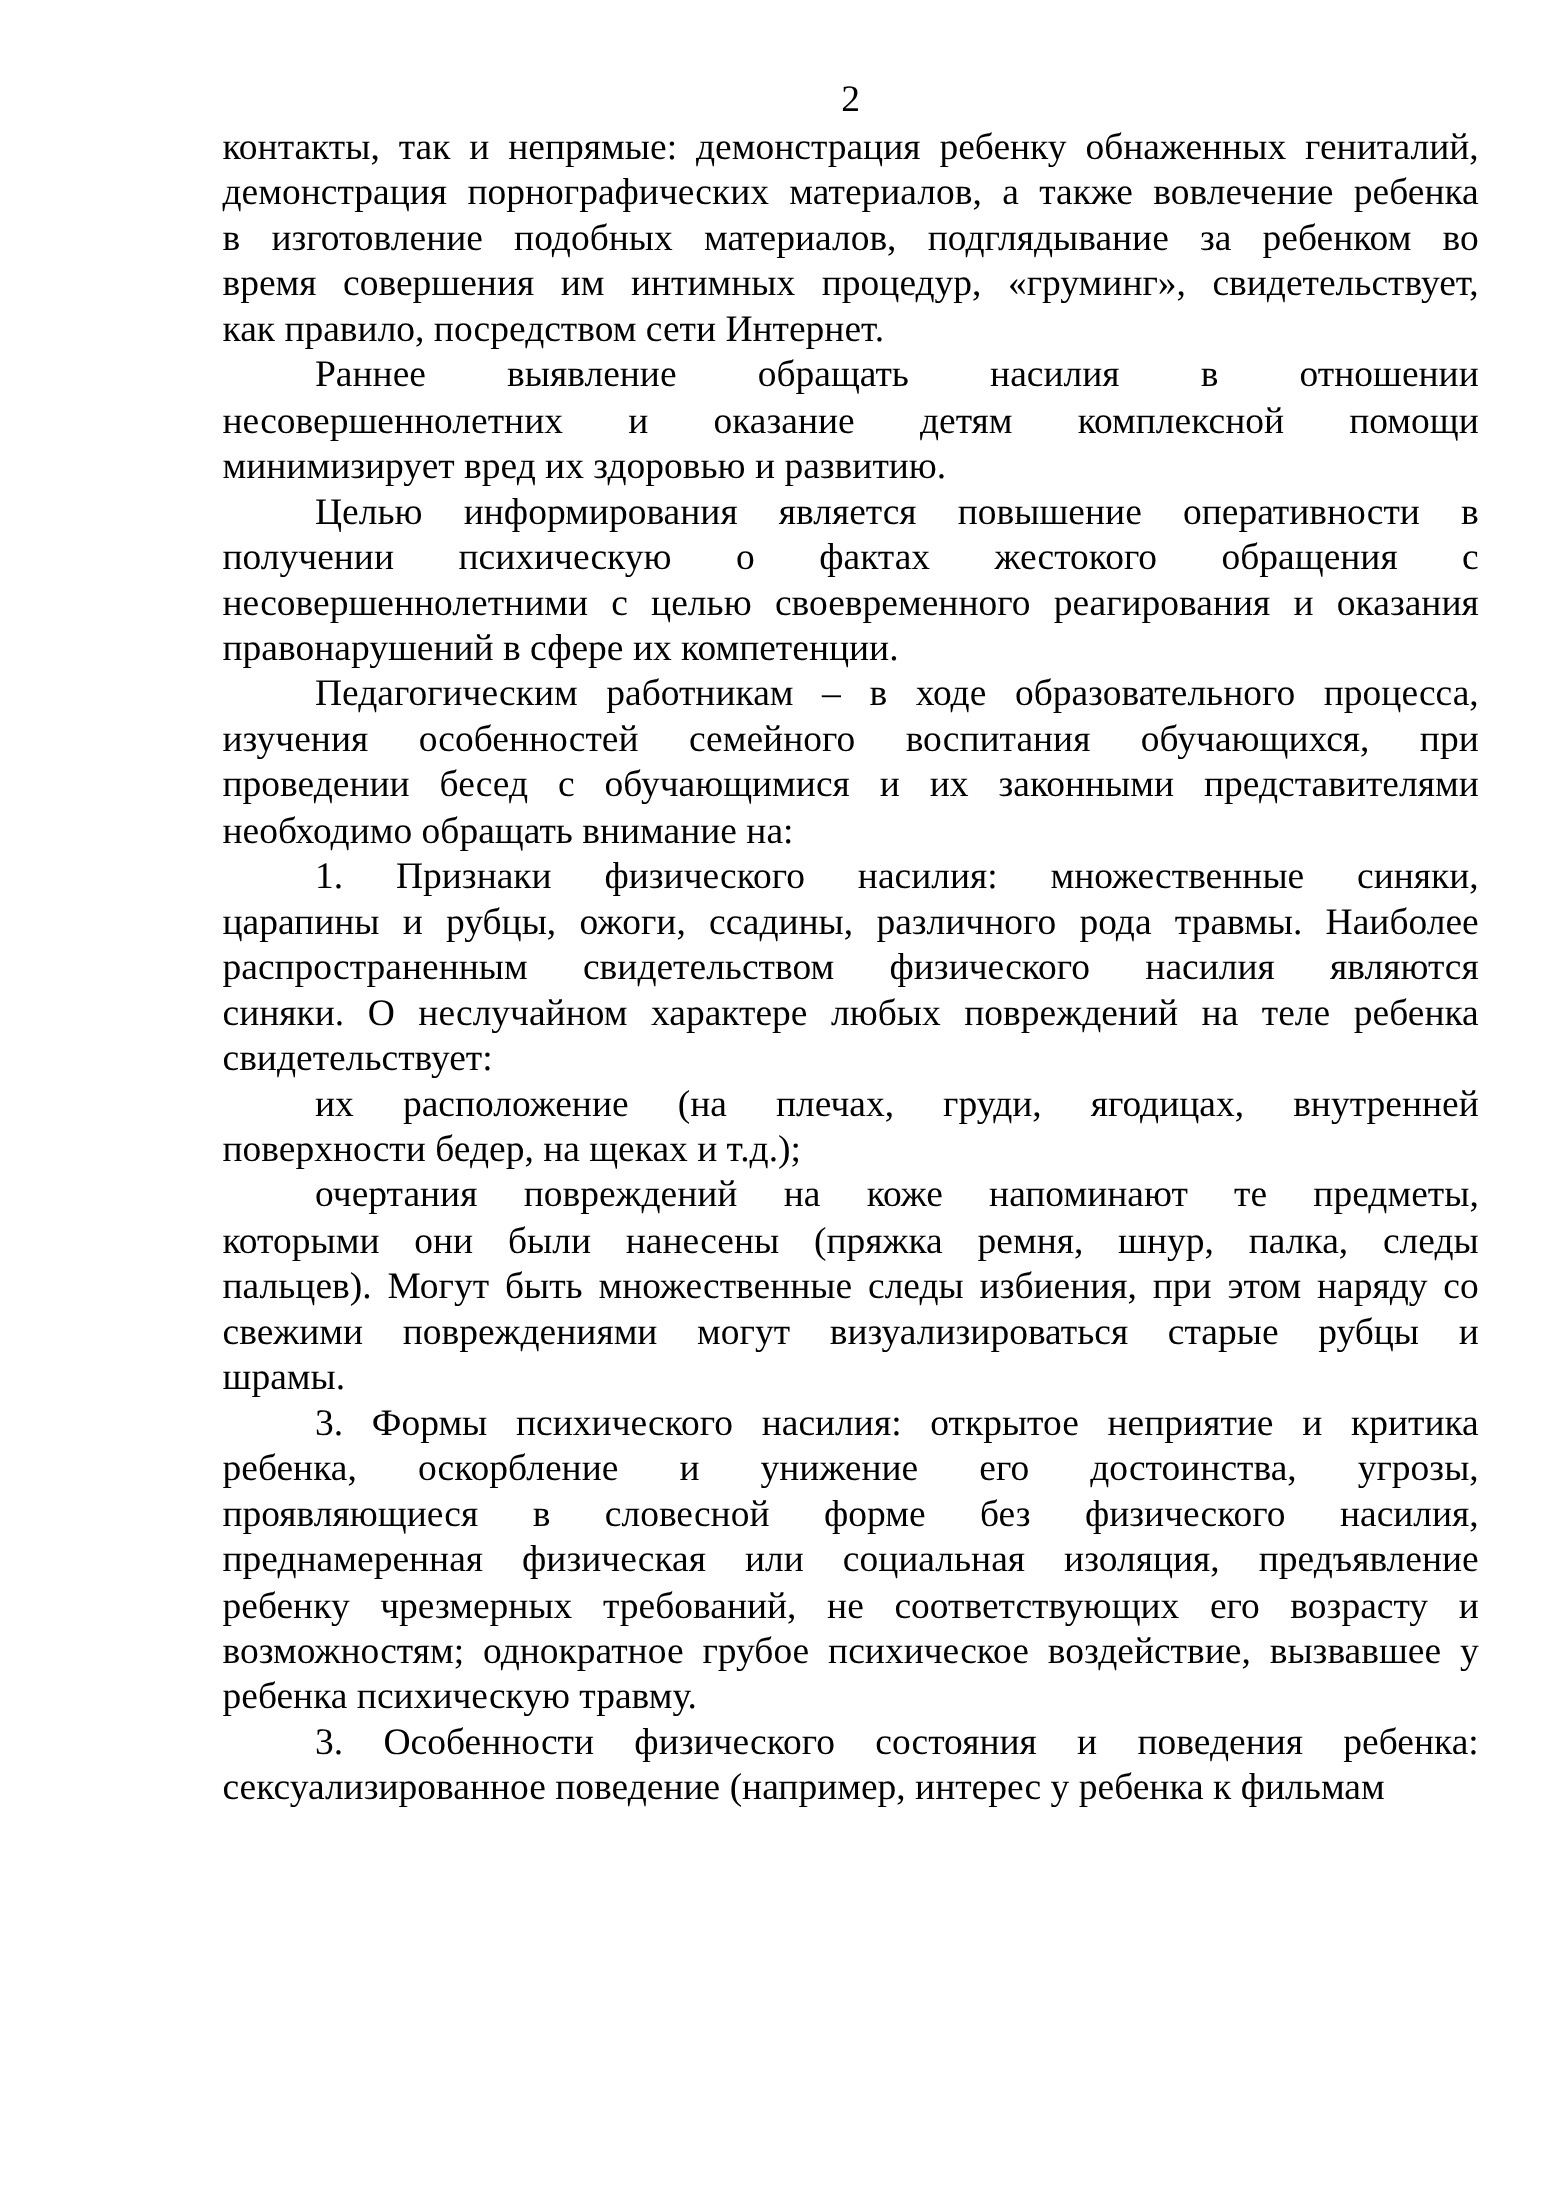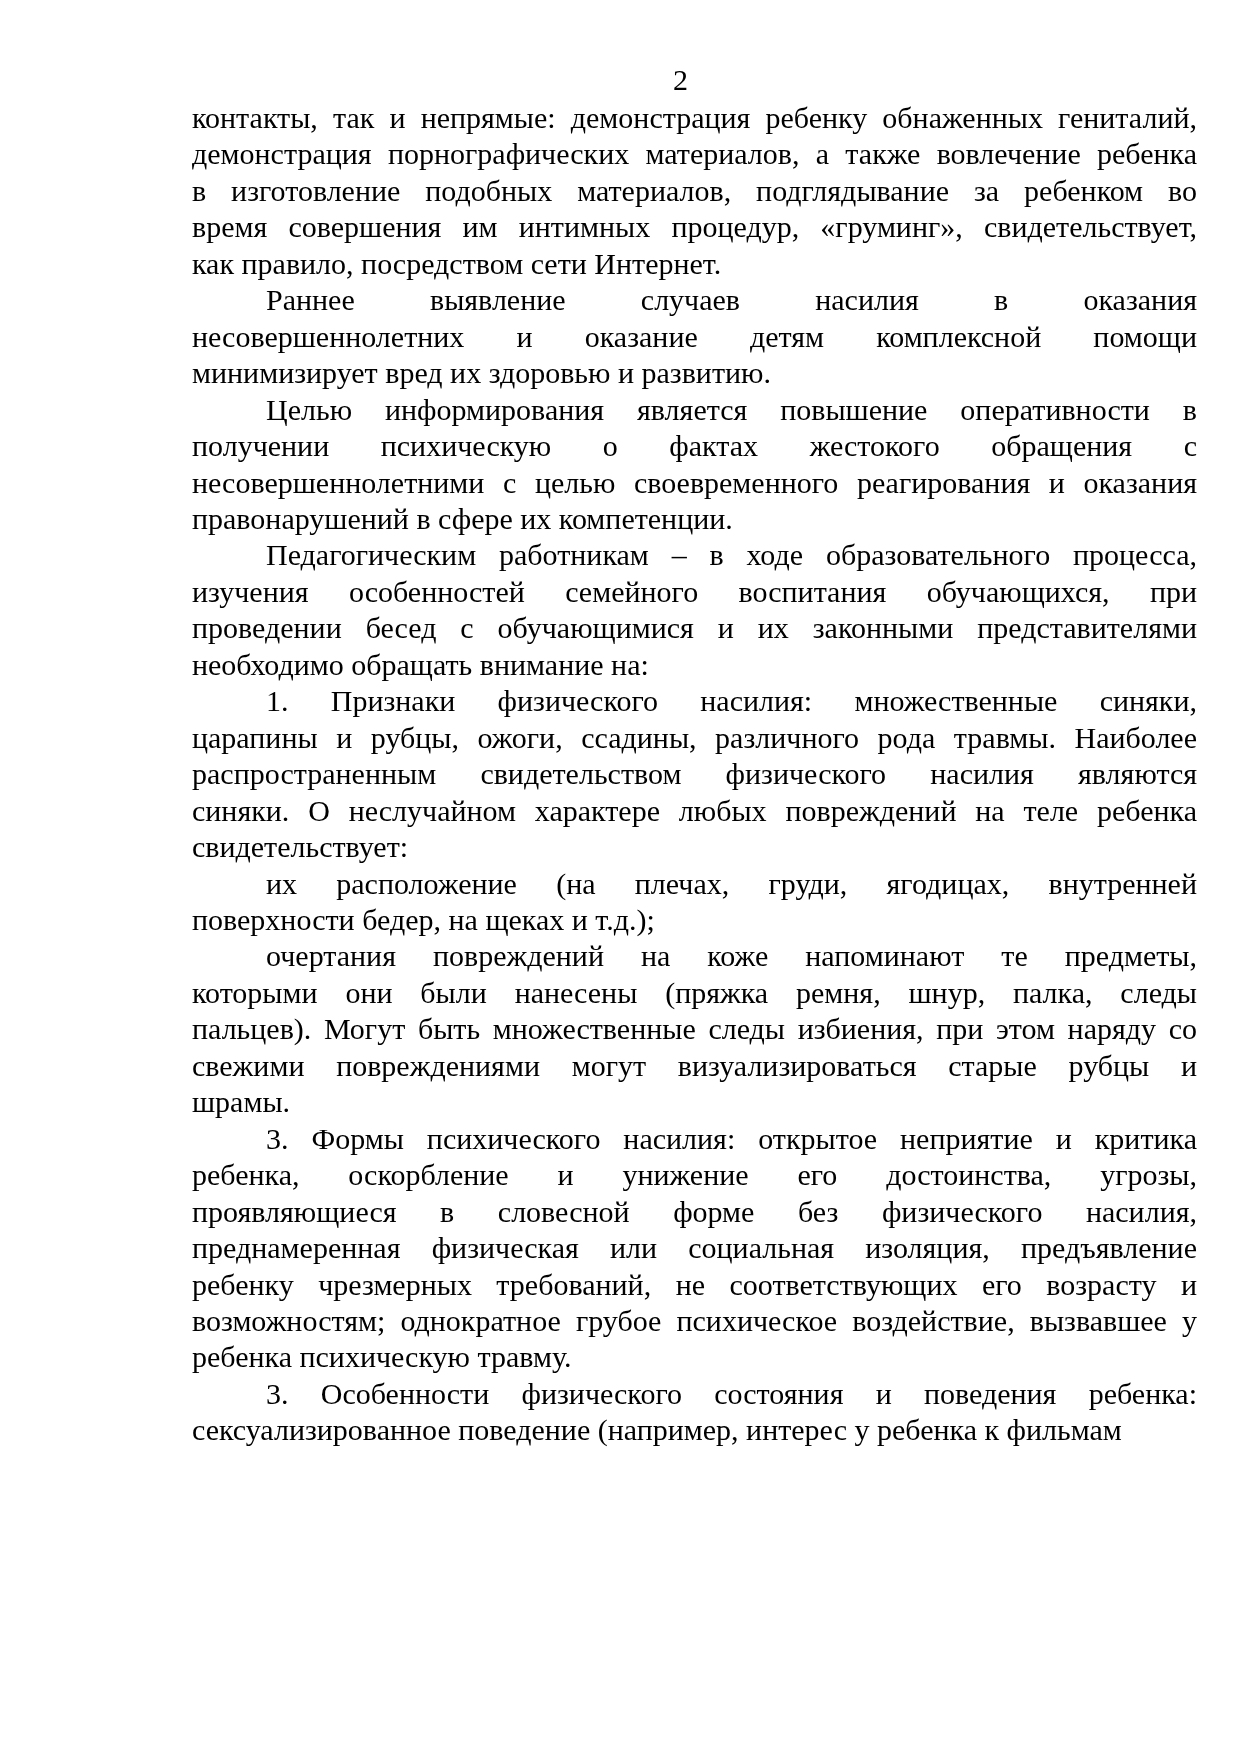--- a/index.html
+++ b/index.html
@@ -22,21 +22,21 @@
     top: 64px;
     left: 178px;
     width: 1005px;
     text-align: center;
     font-size: 30px;
     line-height: 32px;
   }
   .doc-body {
     position: absolute;
     top: 100px;
-    left: 192px;
+    left: 178px;
     width: 1005px;
     font-size: 30px;
     line-height: 36.45px;
   }
   .para { margin: 0; padding: 0; }
   .line {
     text-align: justify;
     text-align-last: justify;
   }
   .line.last { text-align-last: left; }
@@ -50,21 +50,21 @@
   <div class="page-number">2</div>
   <div class="doc-body">
       <div class="para">
         <div class="line">контакты, так и непрямые: демонстрация ребенку обнаженных гениталий,</div>
         <div class="line">демонстрация порнографических материалов, а также вовлечение ребенка</div>
         <div class="line">в изготовление подобных материалов, подглядывание за ребенком во</div>
         <div class="line">время совершения им интимных процедур, «груминг», свидетельствует,</div>
         <div class="line last">как правило, посредством сети Интернет.</div>
       </div>
       <div class="para">
-        <div class="line ind">Раннее выявление случаев насилия в оказания</div>
+        <div class="line ind">Раннее выявление обращать насилия в отношении</div>
         <div class="line">несовершеннолетних и оказание детям комплексной помощи</div>
         <div class="line last">минимизирует вред их здоровью и развитию.</div>
       </div>
       <div class="para">
         <div class="line ind">Целью информирования является повышение оперативности в</div>
         <div class="line">получении психическую о фактах жестокого обращения с</div>
         <div class="line">несовершеннолетними с целью своевременного реагирования и оказания</div>
         <div class="line last">правонарушений в сфере их компетенции.</div>
       </div>
       <div class="para">

